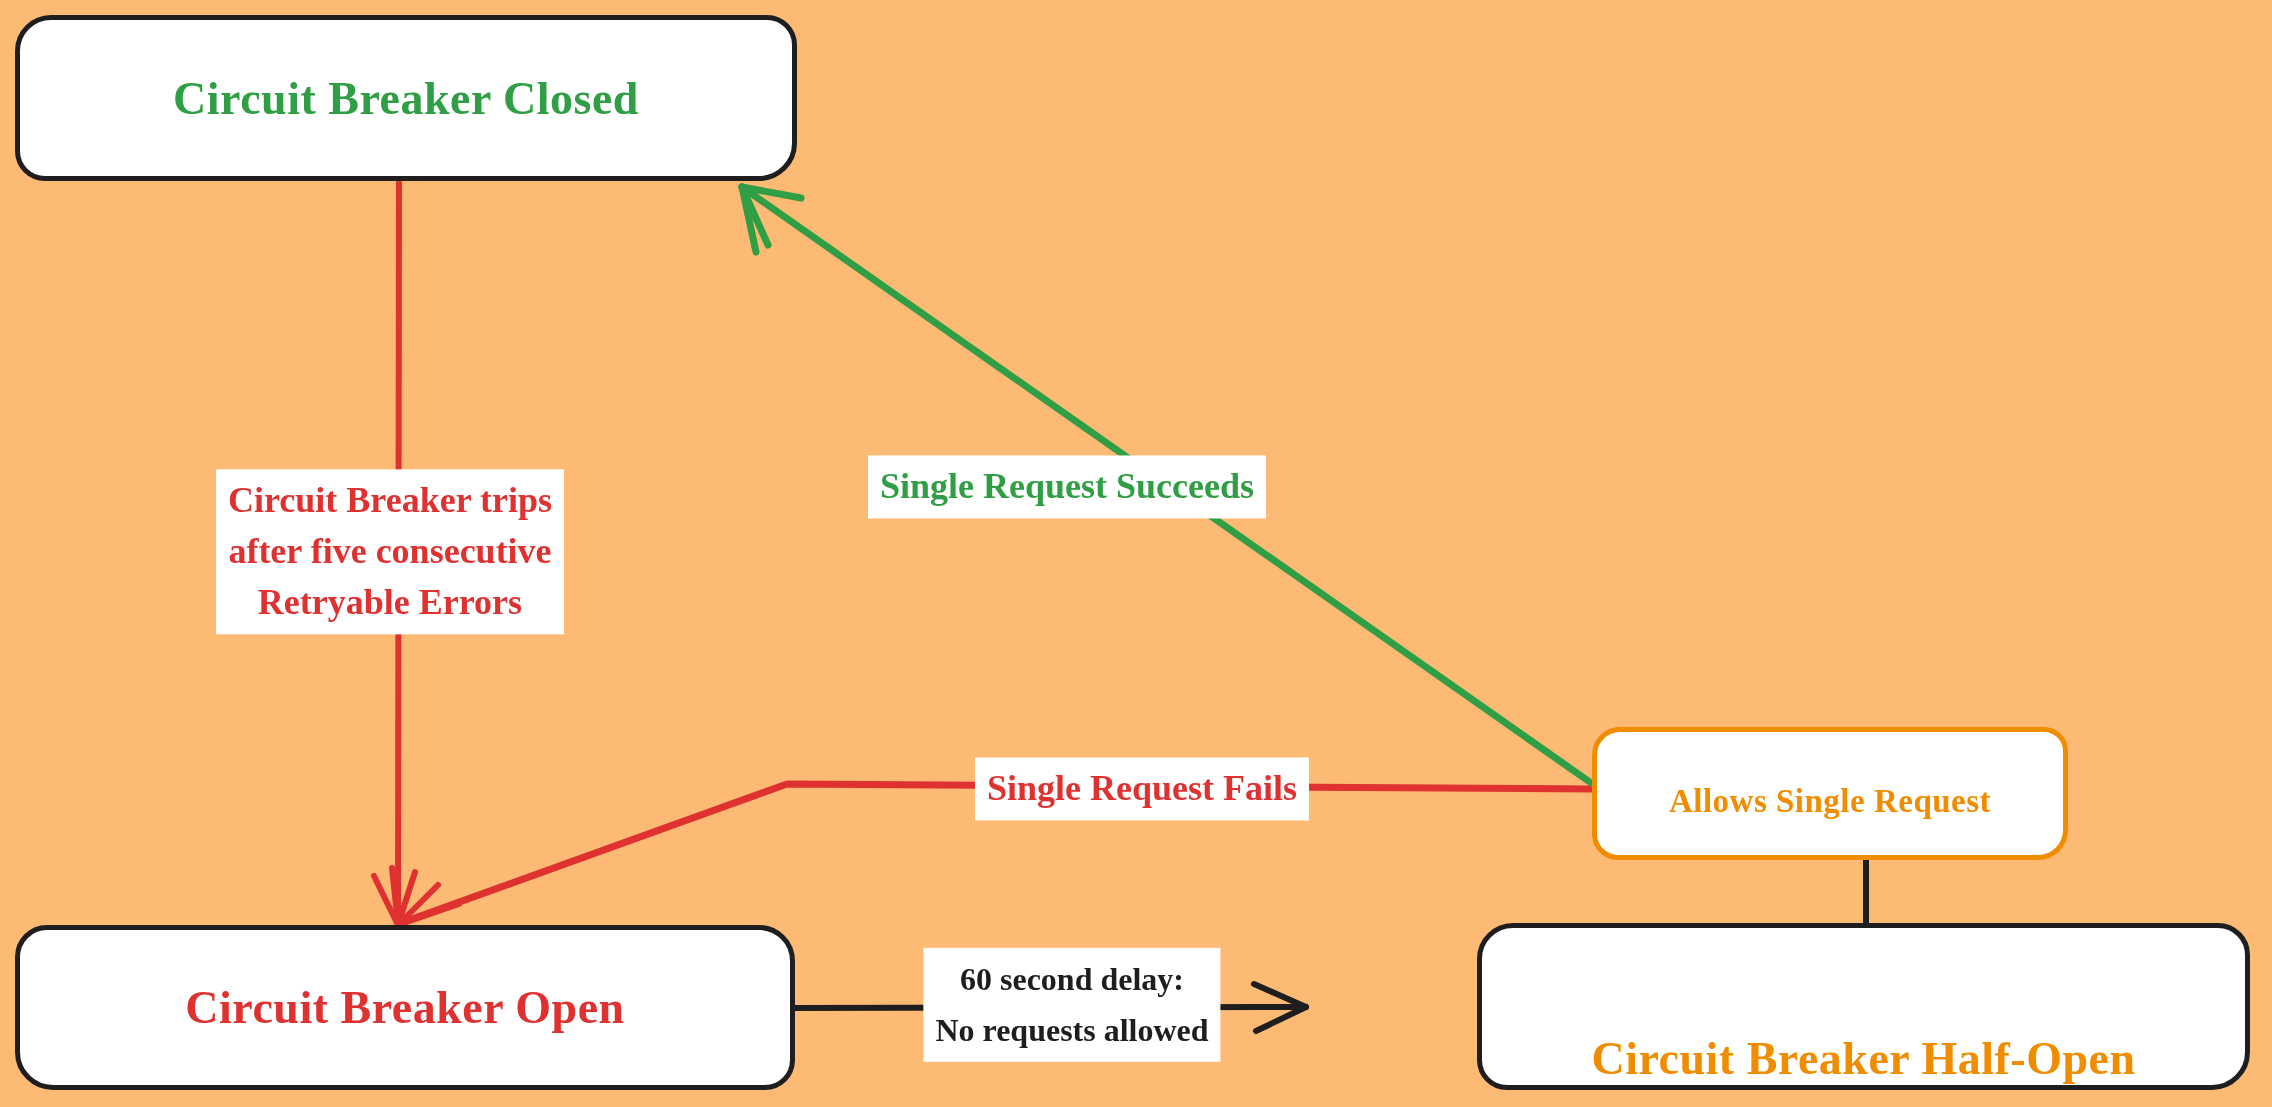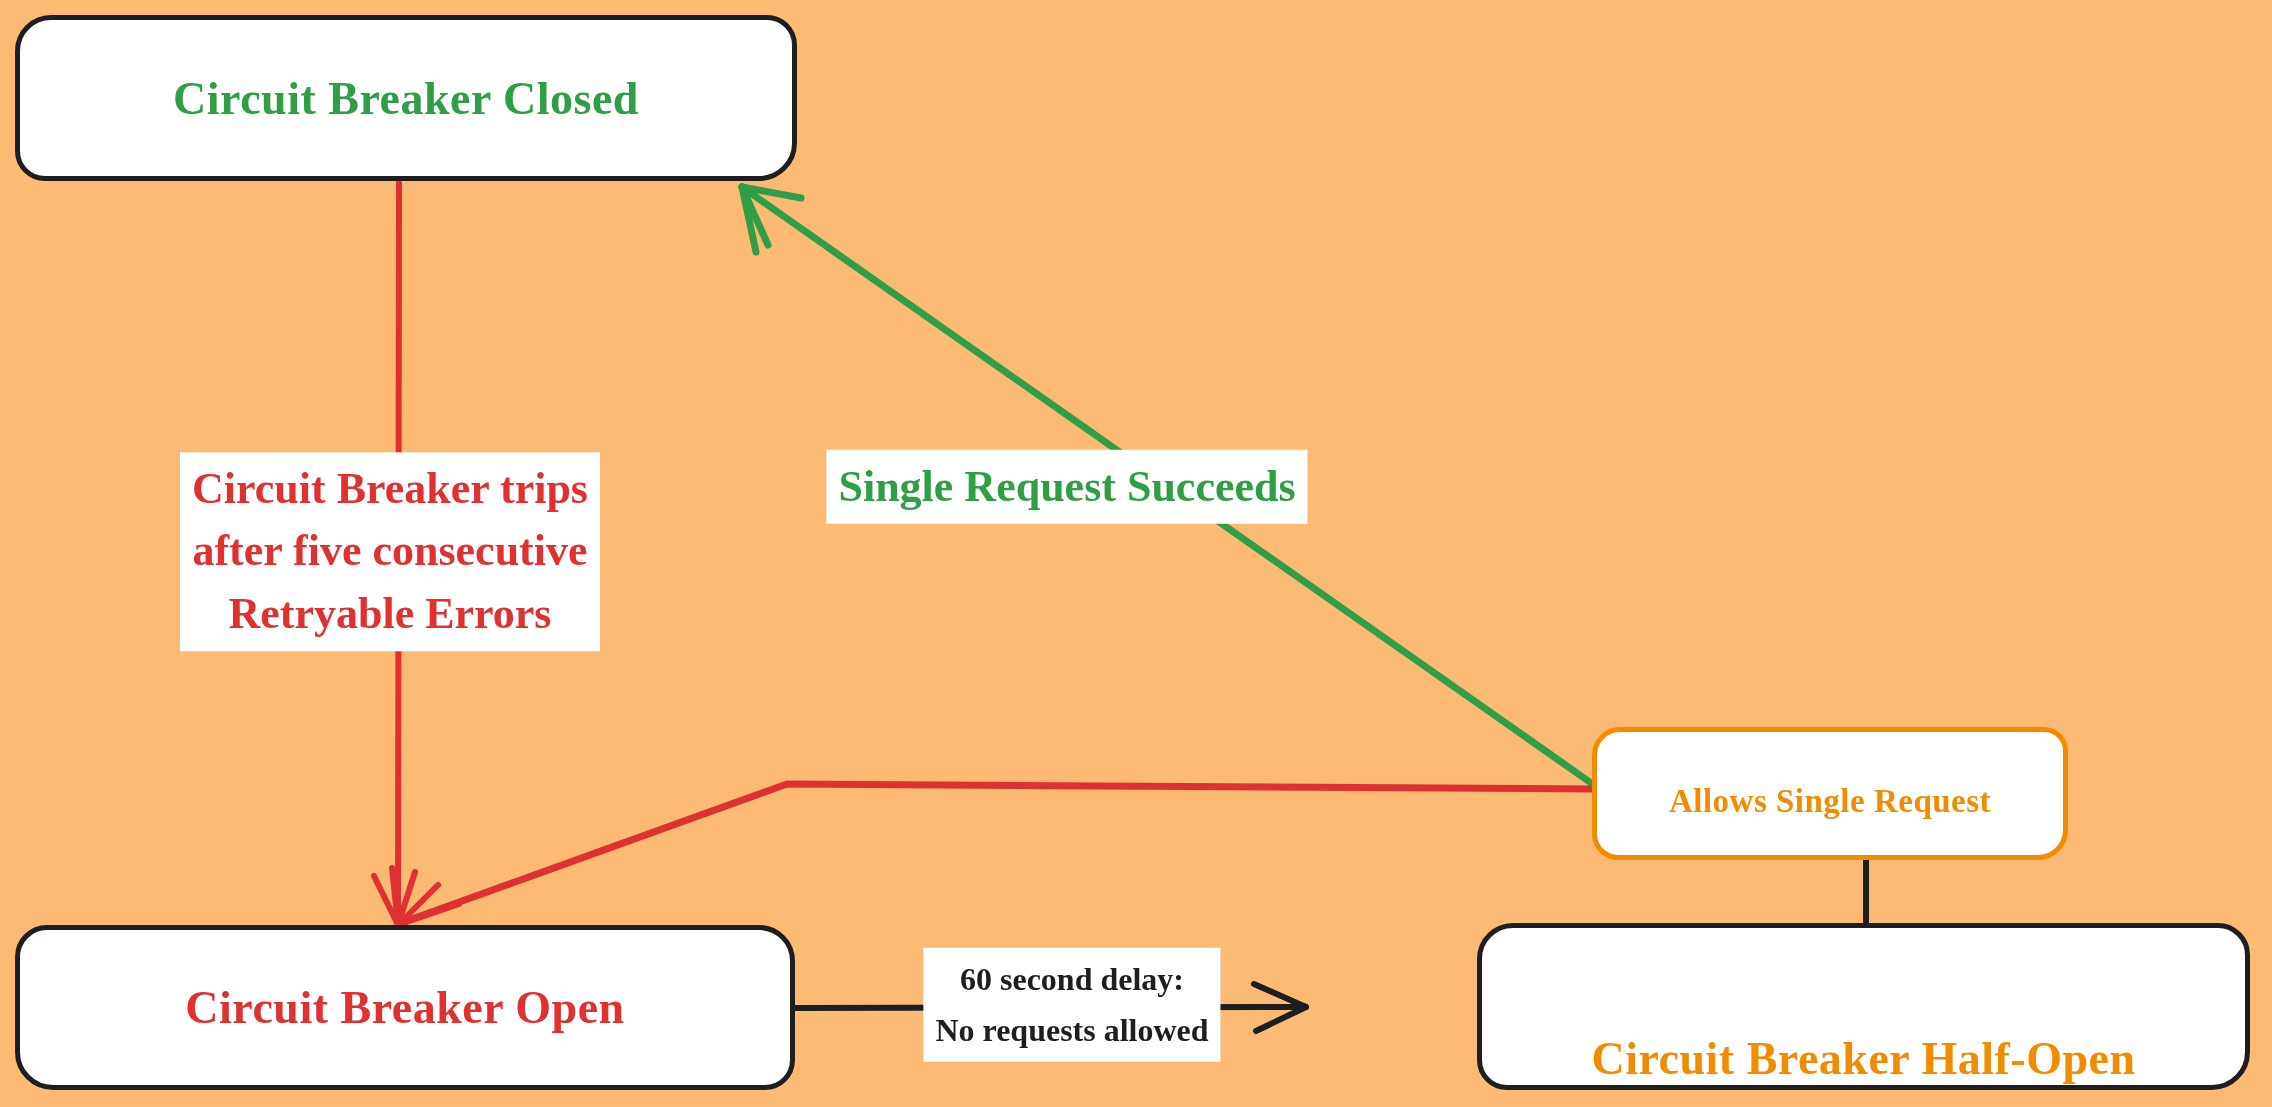--- a/index.html
+++ b/index.html
@@ -41,21 +41,21 @@
   .c-green  { color: #2f9e44; }
   .c-red    { color: #e03131; }
   .c-orange { color: #f08c00; margin-top: 16px; }
   .c-ink    { color: #1e1e1e; }
 
   .edge-label {
     position: absolute;
     transform: translate(-50%, -50%);
     background: #ffffff;
     font-weight: bold;
-    font-size: 44px;
+    font-size: 36px;
     text-align: center;
     white-space: nowrap;
     padding: 6px 12px;
     line-height: 1.42;
   }
   .label-trip    { left: 390px;  top: 552px;  }
   .label-success { left: 1067px; top: 487px;  }
   .label-fail    { left: 1142px; top: 789px;  }
   .label-delay   { left: 1072px; top: 1005px; font-size: 32px; line-height: 1.6; color: #1e1e1e; }
 </style>
@@ -114,19 +114,20 @@
   </div>
 
   <div class="edge-label label-trip c-red">
     <div>Circuit Breaker trips</div>
     <div>after five consecutive</div>
     <div>Retryable Errors</div>
   </div>
 
   <div class="edge-label label-success c-green">Single Request Succeeds</div>
 
+  <div class="edge-label label-fail c-red">Single Request Fails</div>
 
   <div class="edge-label label-delay c-ink">
     <div>60 second delay:</div>
     <div>No requests allowed</div>
   </div>
 
 </div>
 
 </body></html>

